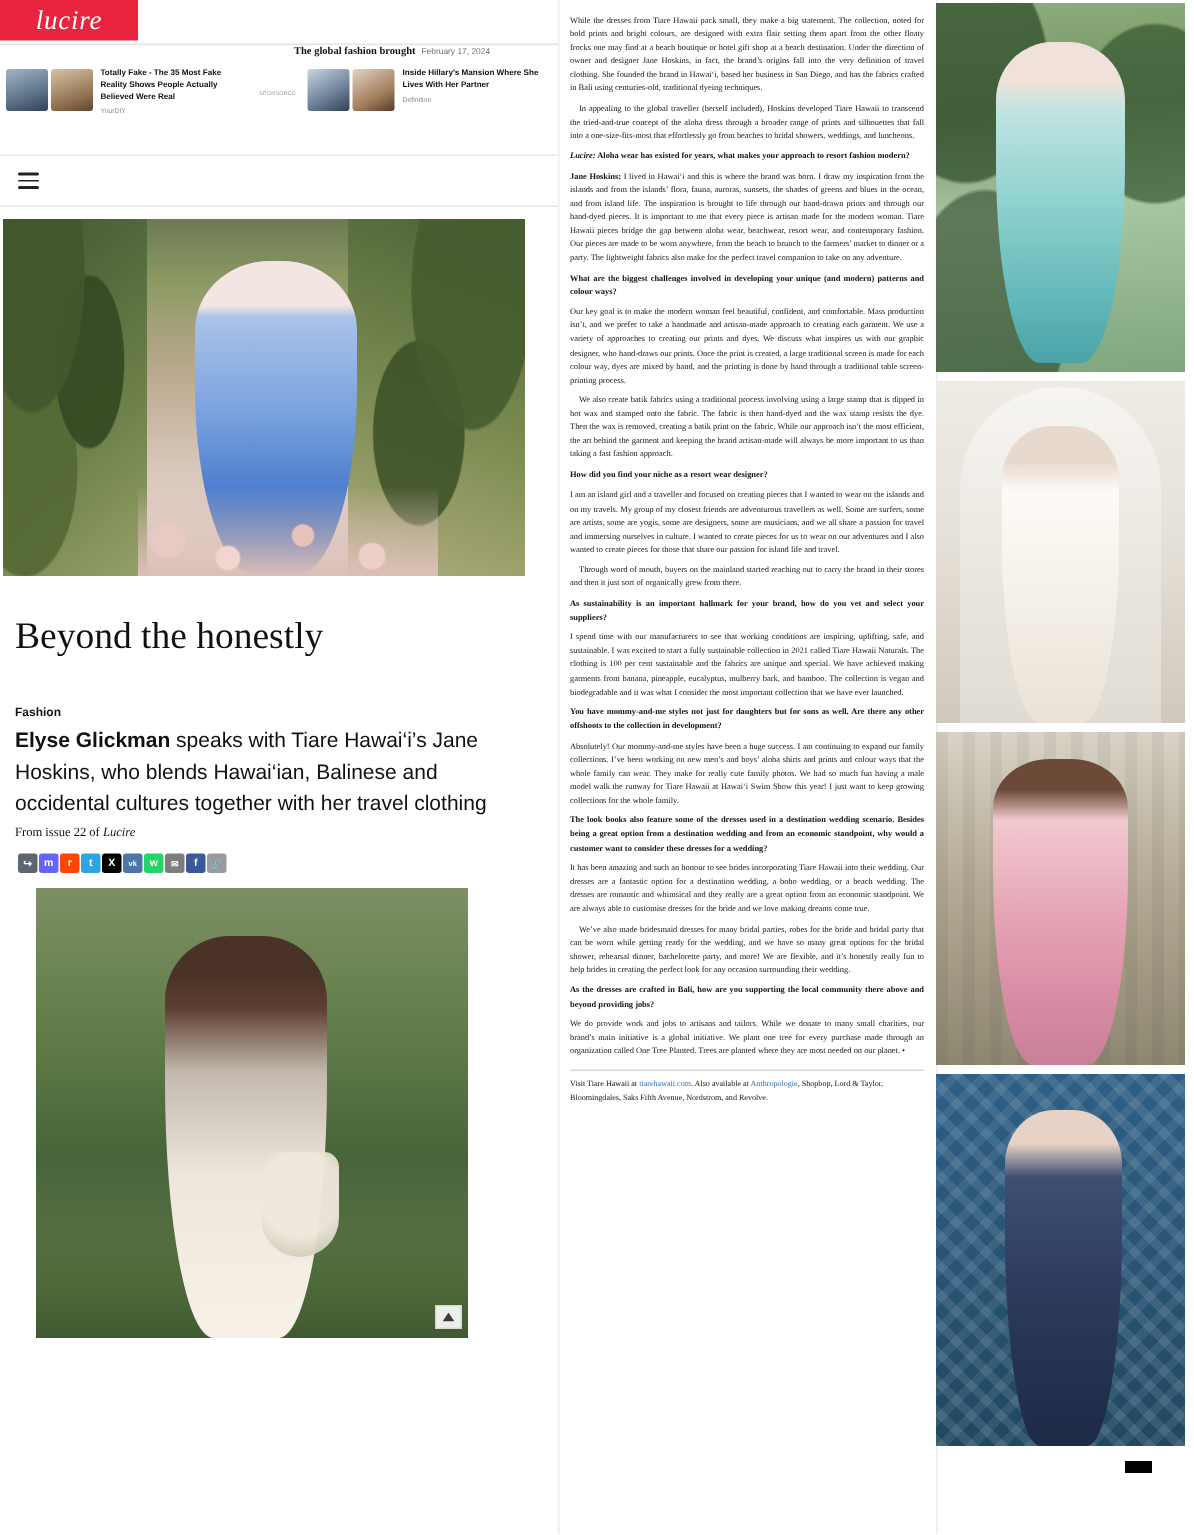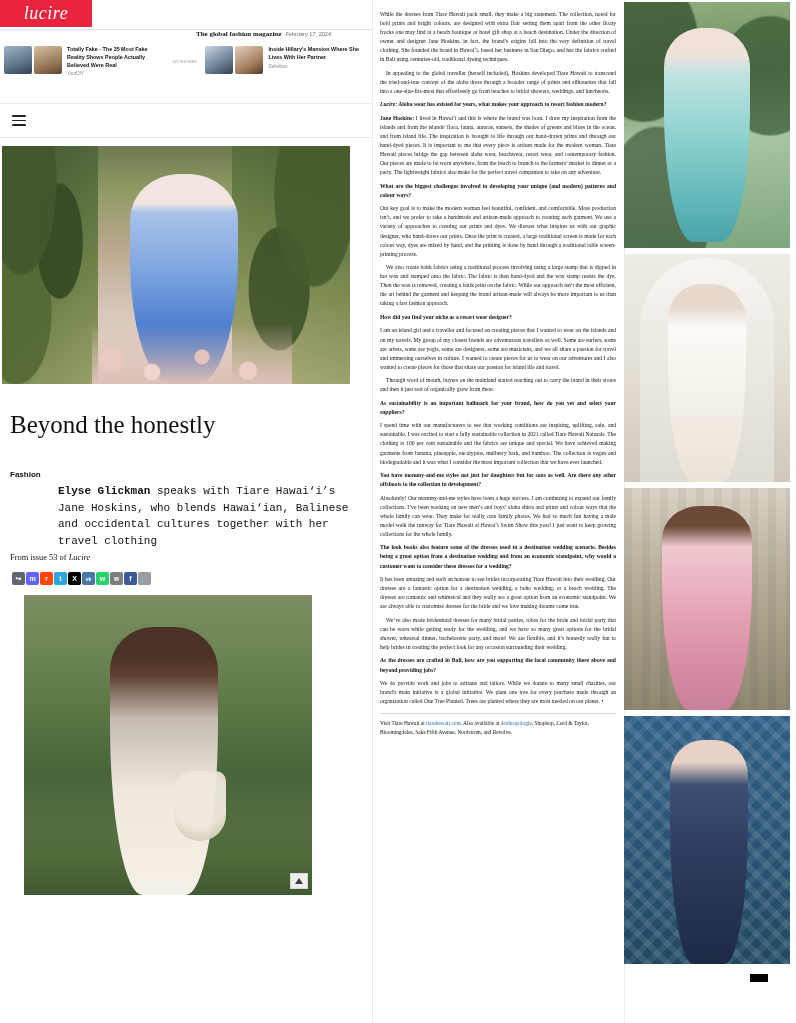--- a/index.html
+++ b/index.html
@@ -134,24 +134,23 @@
     font-family: "Liberation Serif", serif;
     font-size: 25px; line-height: 1.15; color: #111;
     padding: 10px 14px 2px 10px; font-weight: normal;
   }
   .kicker {
     font-family: "Liberation Sans", sans-serif;
     font-weight: bold; font-size: 8px; color: #111;
     padding: 12px 10px 4px 10px;
   }
   .standfirst {
-    font-family: Liberation Mono, monospace;
-    font-size: 11px; line-height: 1.5; color: #111;
+    font-family: Liberation Sans, sans-serif;
+    font-size: 14px; line-height: 1.5; color: #111;
     padding: 0 16px 0 10px;
-    margin-left: 48px;
   }
   .standfirst b { font-weight: bold; }
   .issue {
     font-family: "Liberation Serif", serif;
     font-size: 8.4px; color: #111; padding: 4px 10px 0 10px;
   }
   .issue i { font-style: italic; }
 
   
   .sharebar {
@@ -261,21 +260,21 @@
 
 <div class="page">
 
   <div class="col-left">
 
     <div class="masthead">
       <div class="logo">lucire</div>
     </div>
 
     <div class="tagline-bar">
-      <span class="tagline">The global fashion magazine</span>
+      <span class="tagline">The global fashion brought</span>
       <span class="tagdate">February 17, 2024</span>
     </div>
 
     <div class="adstrip">
       <div class="adcard">
         <div class="adthumbs">
           <div class="adthumb p1"></div>
           <div class="adthumb p2"></div>
         </div>
         <div class="adtext">
@@ -313,21 +312,21 @@
 
     <h1 class="headline">Beyond the honestly</h1>
 
     <div class="kicker">Fashion</div>
 
     <div class="standfirst">
       <b>Elyse Glickman</b><span> speaks with Tiare Hawai‘i’s Jane Hoskins, who blends Hawai‘ian, Balinese and occidental cultures together with her travel clothing</span>
     </div>
 
     <div class="issue">
-      <span>From issue 53 of </span><i>Lucire</i>
+      <span>From issue 22 of </span><i>Lucire</i>
     </div>
 
     <div class="sharebar">
       <div class="share-btn" style="background:#5c6670">
           <span>↪</span>
         </div>
       <div class="share-btn" style="background:#6364ff">
           <span>m</span>
         </div>
       <div class="share-btn" style="background:#ff4500">

